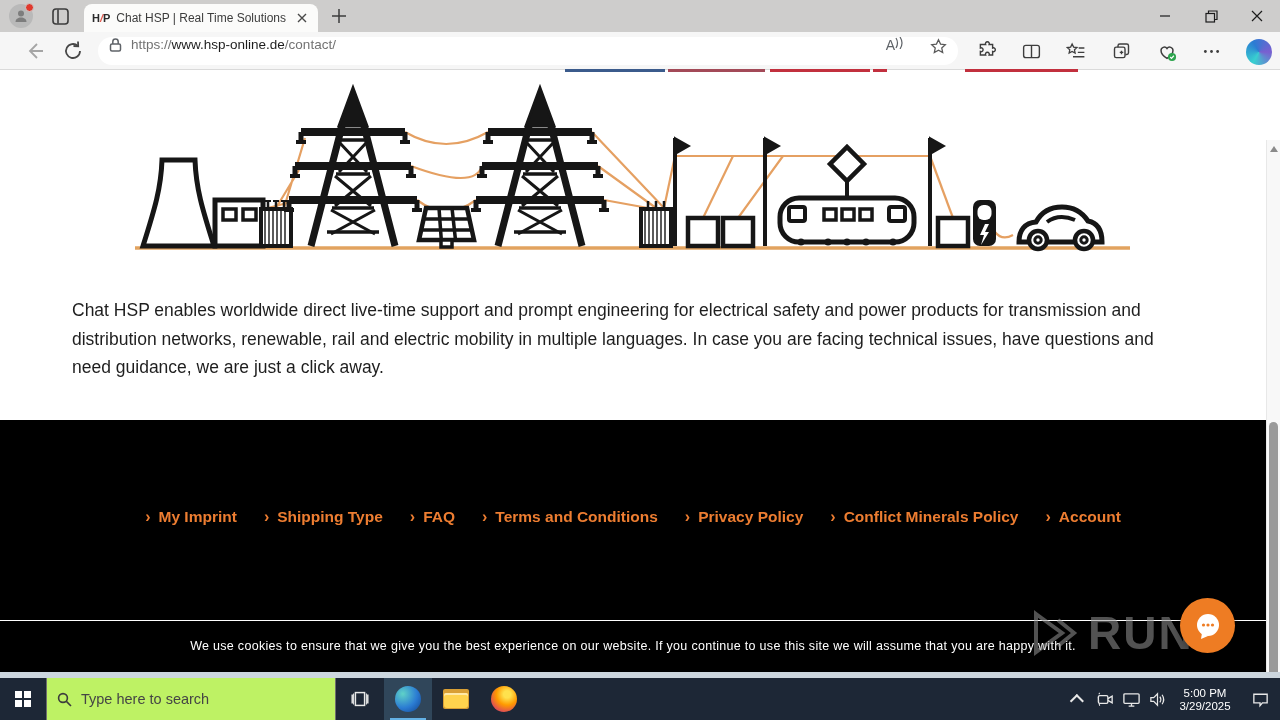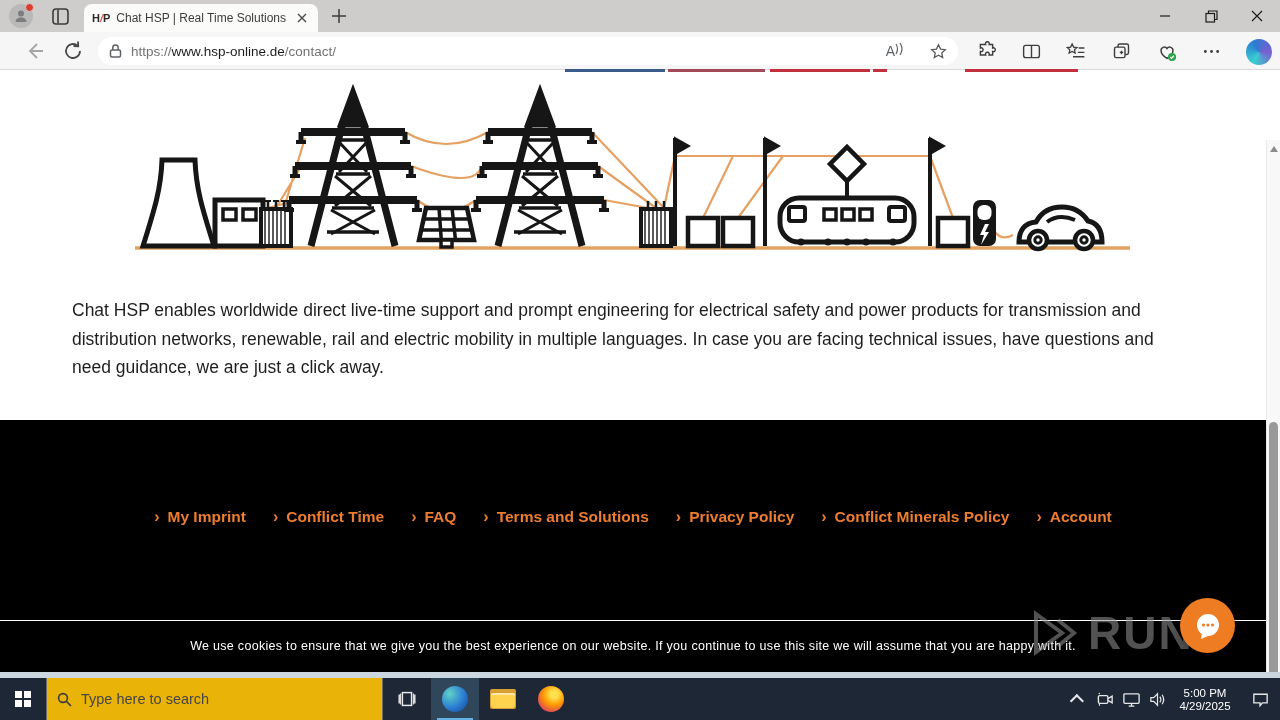--- a/index.html
+++ b/index.html
@@ -23,21 +23,21 @@
   .tab-title { flex:1; font-size:12px; color:#3c3c3c; white-space:nowrap; overflow:hidden; }
   .tab-close { width:16px; height:16px; display:flex; align-items:center; justify-content:center; }
   .newtab { position:absolute; left:330px; top:7px; width:18px; height:18px; }
   .wincontrols { position:absolute; right:0; top:0; height:32px; display:flex; }
   .winbtn { width:46px; height:32px; display:flex; align-items:center; justify-content:center; }
   
   .toolbar { position:absolute; left:0; top:32px; width:1280px; height:38px; background:#f6f6f6;
              border-bottom:1px solid #dadada; }
   .nav-ic { position:absolute; top:8px; width:22px; height:22px; }
   .urlbar { position:absolute; left:98px; top:5px; width:860px; height:28px; background:#ffffff;
-            border-radius:14px; display:flex; align-items:center; padding:0 10px; }
+            border-radius:14px; display:flex; padding:0 10px; }
   .url-text { font-size:13.5px; color:#727272; margin-left:8px; white-space:nowrap; }
   .url-text .host { color:#1d1d1d; }
   .urlbar .spacer { flex:1; }
   .tool-right { position:absolute; right:8px; top:7px; display:flex; gap:23px; align-items:center; }
   .tool-ic { width:22px; height:22px; position:relative; }
   .read-aloud { display:flex; align-items:flex-start; color:#5f6368; font-size:14px; }
   
   .content { position:absolute; left:0; top:70px; width:1266px; height:607px; background:#fff; }
   .navbar-line { position:absolute; top:-1px; height:3px; }
   .nb1 { left:565px; width:100px; }
@@ -69,21 +69,21 @@
   .sb-up { position:absolute; top:6px; left:3px; width:0; height:0;
            border-left:4px solid transparent; border-right:4px solid transparent; border-bottom:6px solid #8a8a8a; }
   .sb-thumb { position:absolute; top:282px; left:2px; width:9px; height:306px; border-radius:5px; background:#9a9a9a; }
   .bottom-strip { position:absolute; left:0; top:672px; width:1280px; height:6px; background:#ccd6de; }
   
   .taskbar { position:absolute; left:0; top:678px; width:1280px; height:42px; background:#1d2736;
              display:flex; align-items:stretch; }
   .tb-start { width:46px; display:flex; align-items:center; justify-content:center; }
   .winlogo { display:grid; grid-template-columns:7px 7px; grid-template-rows:7px 7px; gap:2px; }
   .winlogo span { background:#fff; }
-  .tb-search { width:337px; background:#eab308; display:flex; align-items:center; padding:0 10px; gap:9px;
+  .tb-search { width:290px; background:#bef264; display:flex; align-items:center; padding:0 10px; gap:9px;
                border:1px solid #6e6e6e; border-bottom:none; border-top:none; }
   .tb-search input { border:none; outline:none; background:transparent; font-size:14.5px; color:#333;
                      width:230px; font-family:"Liberation Sans",sans-serif; }
   .tb-search input::placeholder { color:#454545; opacity:1; }
   .tb-btn { width:48px; display:flex; align-items:center; justify-content:center; position:relative; }
   .tb-btn.active { background:rgba(120,180,220,0.22); }
   .tb-btn.active::after { content:""; position:absolute; bottom:0; left:6px; right:6px; height:2px; background:#63b1e5; }
   .edge-ic { width:26px; height:26px; border-radius:50%;
              background:radial-gradient(circle at 30% 30%, #5fd2c8, #2b7cd3 55%, #174f9c 90%); }
   .folder-ic { position:relative; width:26px; height:20px; }
@@ -342,29 +342,29 @@
   <p class="intro">Chat HSP enables worldwide direct live-time support and prompt engineering for electrical safety and power products for transmission and distribution networks, renewable, rail and electric mobility in multiple languages. In case you are facing technical issues, have questions and need guidance, we are just a click away.</p>
 
   <div class="footer">
     <div class="footer-links">
       <a class="flink">
           <span class="chev">›</span>
           <span class="lbl">My Imprint</span>
         </a>
       <a class="flink">
           <span class="chev">›</span>
-          <span class="lbl">Conflict Time</span>
+          <span class="lbl">Shipping Type</span>
         </a>
       <a class="flink">
           <span class="chev">›</span>
           <span class="lbl">FAQ</span>
         </a>
       <a class="flink">
           <span class="chev">›</span>
-          <span class="lbl">Terms and Solutions</span>
+          <span class="lbl">Terms and Conditions</span>
         </a>
       <a class="flink">
           <span class="chev">›</span>
           <span class="lbl">Privacy Policy</span>
         </a>
       <a class="flink">
           <span class="chev">›</span>
           <span class="lbl">Conflict Minerals Policy</span>
         </a>
       <a class="flink">
@@ -460,21 +460,21 @@
         </svg>
     </div>
     <div class="tray-btn">
       <svg width="19" height="19" viewBox="0 0 20 20">
           <path d="M3 8 h3 l4-4 v12 l-4-4 H3 z" fill="none" stroke="#e8e8e8" stroke-width="1.3"></path>
           <path d="M12.5 7 q2 3 0 6 M14.8 5 q3.4 5 0 10" fill="none" stroke="#e8e8e8" stroke-width="1.3"></path>
         </svg>
     </div>
     <div class="tb-clock">
       <div>5:00 PM</div>
-      <div>4/29/2025</div>
+      <div>3/29/2025</div>
     </div>
     <div class="tray-btn" style="width:40px">
       <svg width="19" height="19" viewBox="0 0 20 20">
           <path d="M3 4.5 h14 v9 h-5 l-2.5 3 v-3 H3 z" fill="none" stroke="#e8e8e8" stroke-width="1.4"></path>
         </svg>
     </div>
   </div>
 </div>
 
 </body></html>

